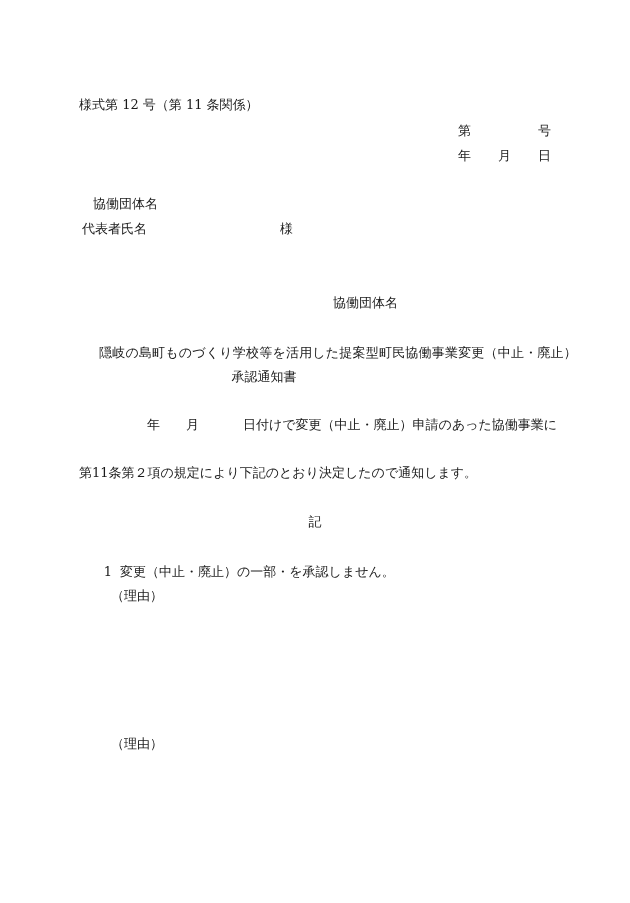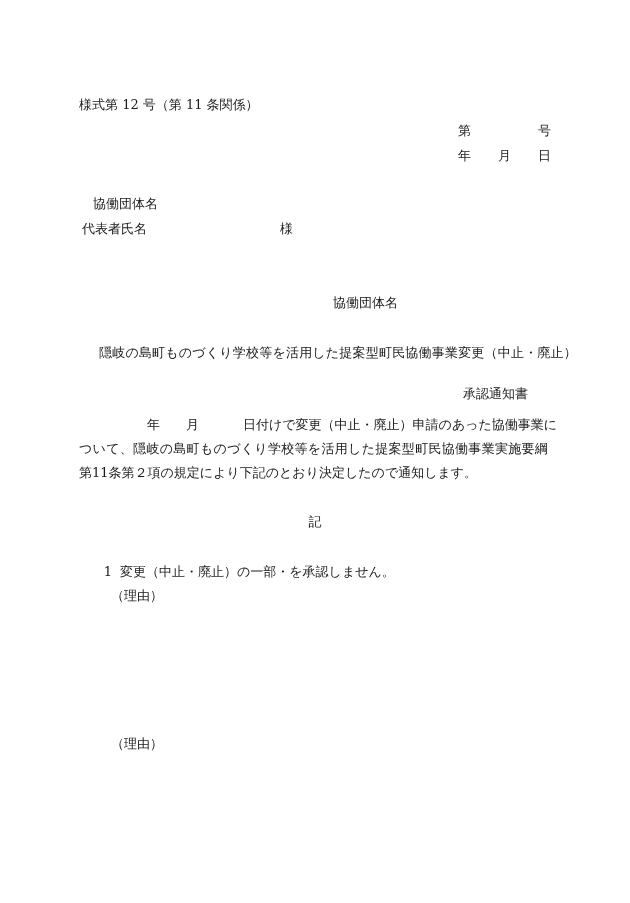--- a/index.html
+++ b/index.html
@@ -31,21 +31,21 @@
     }
     .form-no { left: 79px; top: 98px; }
     .no-line { left: 458px; top: 124px; width: 93px; }
     .no-line span, .date-line span { position: absolute; top: 0; }
     .date-line { left: 458px; top: 149px; width: 93px; }
     .org { left: 93px; top: 198px; font-family: Liberation Mono, monospace; }
     .rep { left: 82px; top: 222px; }
     .sama { left: 280px; top: 222px; }
     .mayor { left: 333px; top: 296px; }
     .title1 { left: 79px; top: 346px; letter-spacing: 0.2px; padding-left: 20px; }
-    .title2 { left: 0; width: 528px; text-align: right; top: 387px; }
+    .title2 { left: 0; width: 528px; text-align: center; top: 370px; }
     .body-l1 { left: 79px; top: 418px; width: 472px; }
     .body-l1 span { position: absolute; top: 0; }
     .body-l2 { left: 79px; top: 442px; letter-spacing: 0.3px; }
     .body-l3 { left: 79px; top: 466px; }
     .ki { left: 0; width: 630px; text-align: center; top: 515px; }
     .item1 { left: 96px; top: 565px; }
     .item1 .num, .item2 .num { display: inline-block; width: 24px; }
     .reason1 { left: 111px; top: 589px; }
     .item2 { left: 96px; top: 712px; }
     .reason2 { left: 111px; top: 737px; }
@@ -75,21 +75,20 @@
   <div class="abs mayor">協働団体名</div>
 
   <div class="abs title1">隠岐の島町ものづくり学校等を活用した提案型町民協働事業変更（中止・廃止）</div>
   <div class="abs title2">承認通知書</div>
 
   <div class="abs body-l1">
     <span style="left:68px">年</span>
     <span style="left:107px">月</span>
     <span style="left:164px">日付けで変更（中止・廃止）申請のあった協働事業に</span>
   </div>
-  <div class="abs body-l2">ついて、隠岐の島町ものづくり学校等を活用した提案型町民協働事業実施要綱</div>
   <div class="abs body-l3">第11条第２項の規定により下記のとおり決定したので通知します。</div>
 
   <div class="abs ki">記</div>
 
   <div class="abs item1">
     <span class="num">1</span><span>変更（中止・廃止）の一部・を承認しません。</span>
   </div>
   <div class="abs reason1">（理由）</div>
 
   <div class="abs reason2">（理由）</div>

